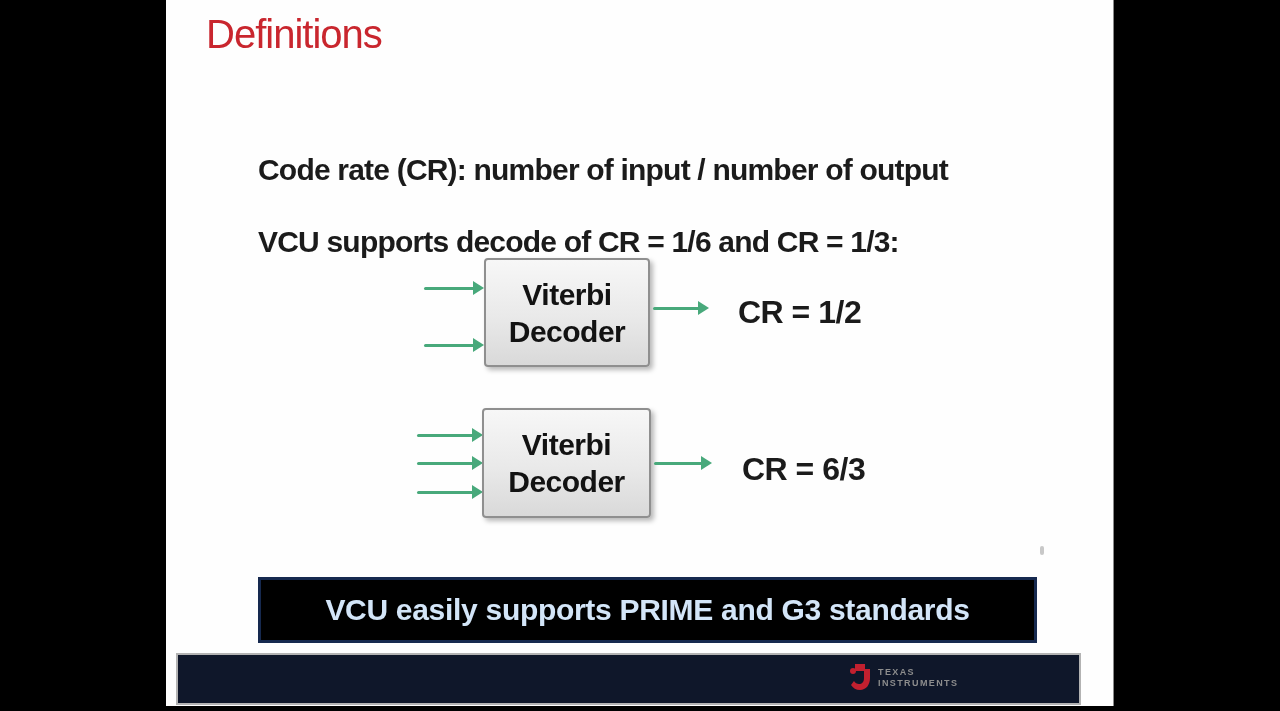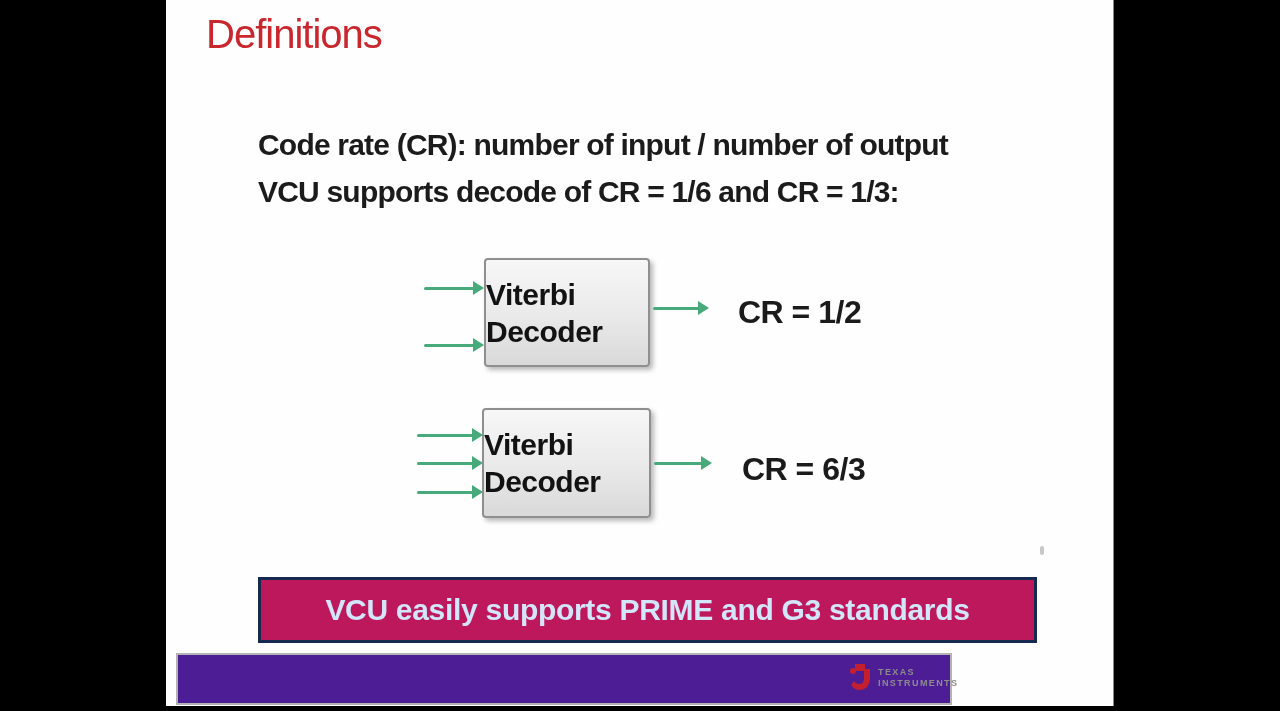--- a/index.html
+++ b/index.html
@@ -12,29 +12,29 @@
     background:#fefefe;border-right:1px solid #8a8a8a;
   }
   .title{
     position:absolute;left:40px;top:12px;margin:0;
     font-size:40px;font-weight:normal;letter-spacing:-1px;color:#c9262e;
   }
   .body-text{
     position:absolute;left:92px;top:121px;
     font-size:30px;font-weight:bold;letter-spacing:-0.8px;color:#1b1b1b;
   }
-  .body-text div{line-height:47px;white-space:nowrap;}
+  .body-text div{line-height:47px;white-space:nowrap;margin-top:25px;}
 
   
   .decoder-box{
     position:absolute;box-sizing:border-box;
     border:2px solid #8f8f8f;border-radius:4px;
     background:linear-gradient(180deg,#f7f7f7 0%,#e9e9e9 55%,#d9d9d9 100%);
     box-shadow:3px 3px 5px rgba(0,0,0,0.28);
-    display:flex;flex-direction:column;justify-content:center;align-items:flex-start;
+    display:flex;flex-direction:column;justify-content:center;align-items:center;
   }
   .decoder-box .bl{
     font-size:30px;font-weight:bold;color:#121212;line-height:37px;letter-spacing:-0.5px;
   }
   .box1{left:318px;top:258px;width:166px;height:109px;}
   .box2{left:316px;top:408px;width:169px;height:110px;}
 
   
   .arrow{position:absolute;height:16px;}
   .arrow .shaft{
@@ -48,37 +48,37 @@
   .cr-label{
     position:absolute;font-size:32px;font-weight:bold;color:#1b1b1b;
     letter-spacing:-0.5px;white-space:nowrap;
   }
   .cr1{left:572px;top:294px;}
   .cr2{left:576px;top:451px;}
 
   
   .banner{
     position:absolute;left:92px;top:577px;width:779px;height:66px;box-sizing:border-box;
-    background:#be185d;border:3px solid #16294f;
+    background:#000000;border:3px solid #16294f;
     display:flex;align-items:center;justify-content:center;
   }
   .banner span{
     font-size:30px;font-weight:bold;color:#d3e5f8;letter-spacing:-0.3px;white-space:nowrap;
   }
 
   
   .artifact{
     position:absolute;left:874px;top:546px;width:4px;height:9px;
     background:#9a9a9a;opacity:0.55;border-radius:2px;
   }
 
   
   .footer{
-    position:absolute;left:10px;top:653px;width:776px;height:52px;box-sizing:border-box;
-    background:#4c1d95;border:2px solid #b3b3b3;
+    position:absolute;left:10px;top:653px;width:905px;height:52px;box-sizing:border-box;
+    background:#0f172a;border:2px solid #b3b3b3;
   }
   .ti-logo{
     position:absolute;left:670px;top:7px;display:flex;align-items:flex-start;
     filter:blur(0.4px);
   }
   .ti-text{margin-left:6px;margin-top:5px;}
   .ti-text div{
     font-size:9px;font-weight:bold;color:#8d8d8d;letter-spacing:1.4px;
     text-transform:uppercase;line-height:11px;white-space:nowrap;
   }

